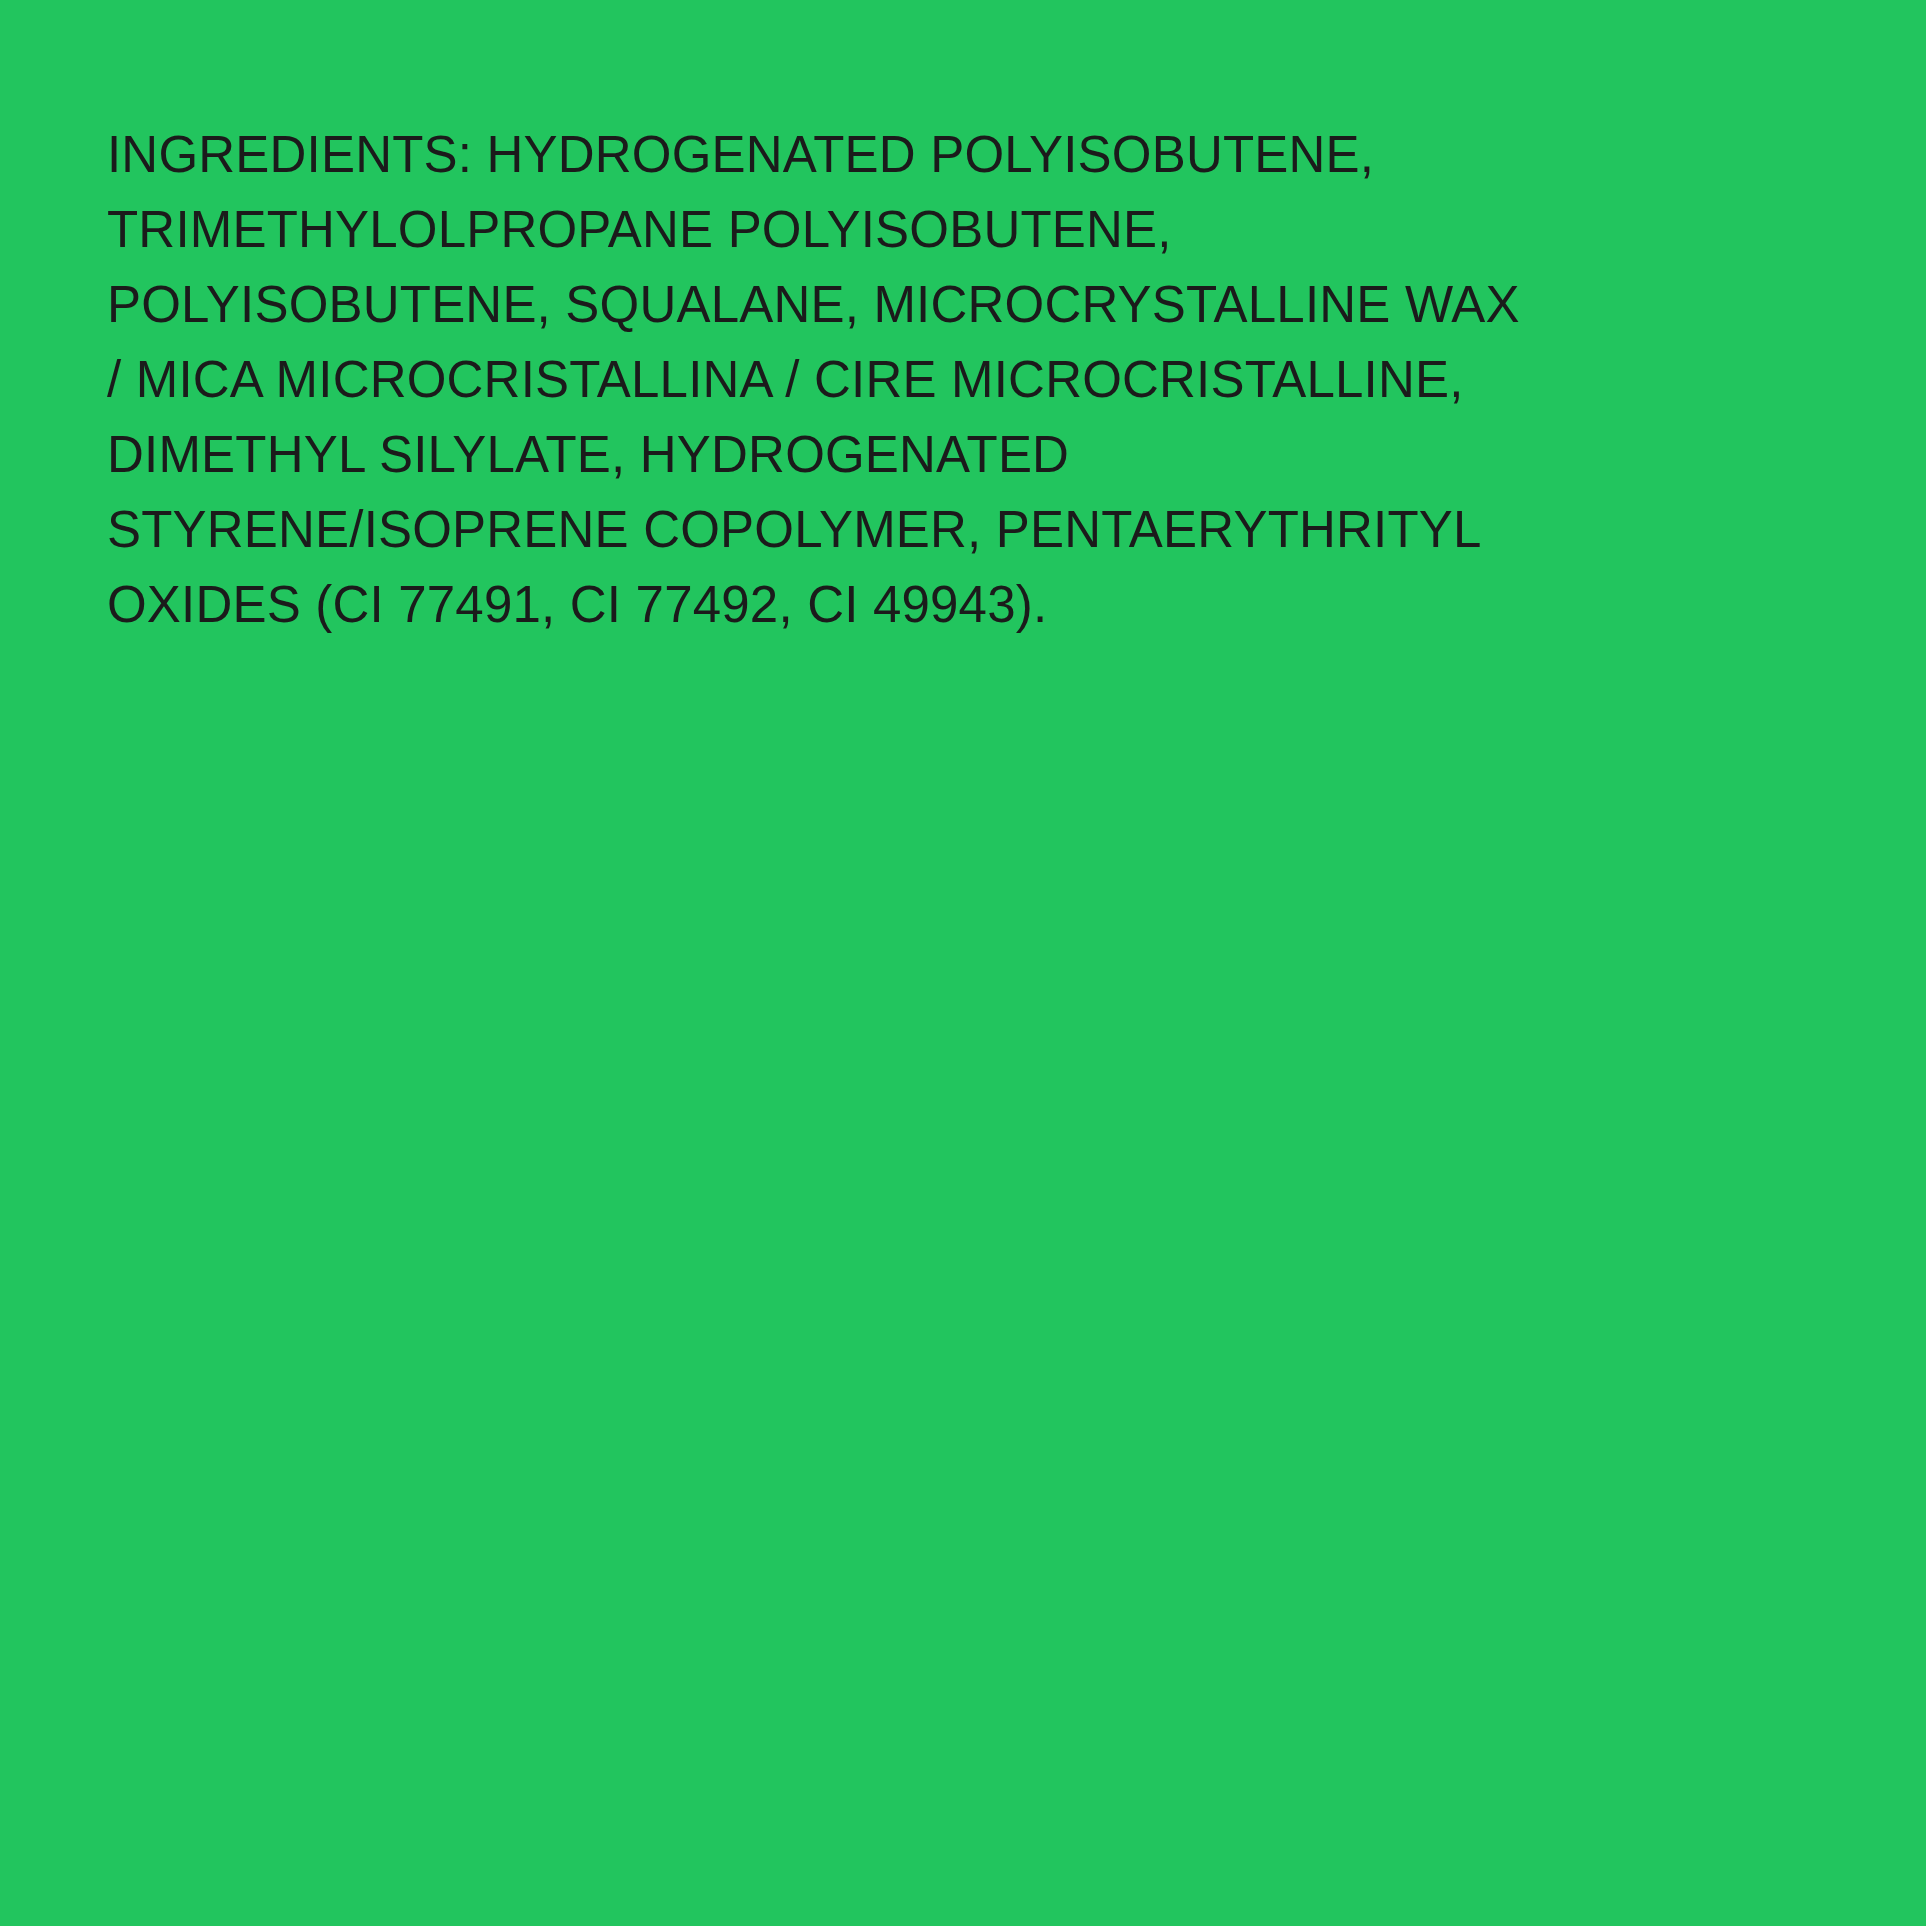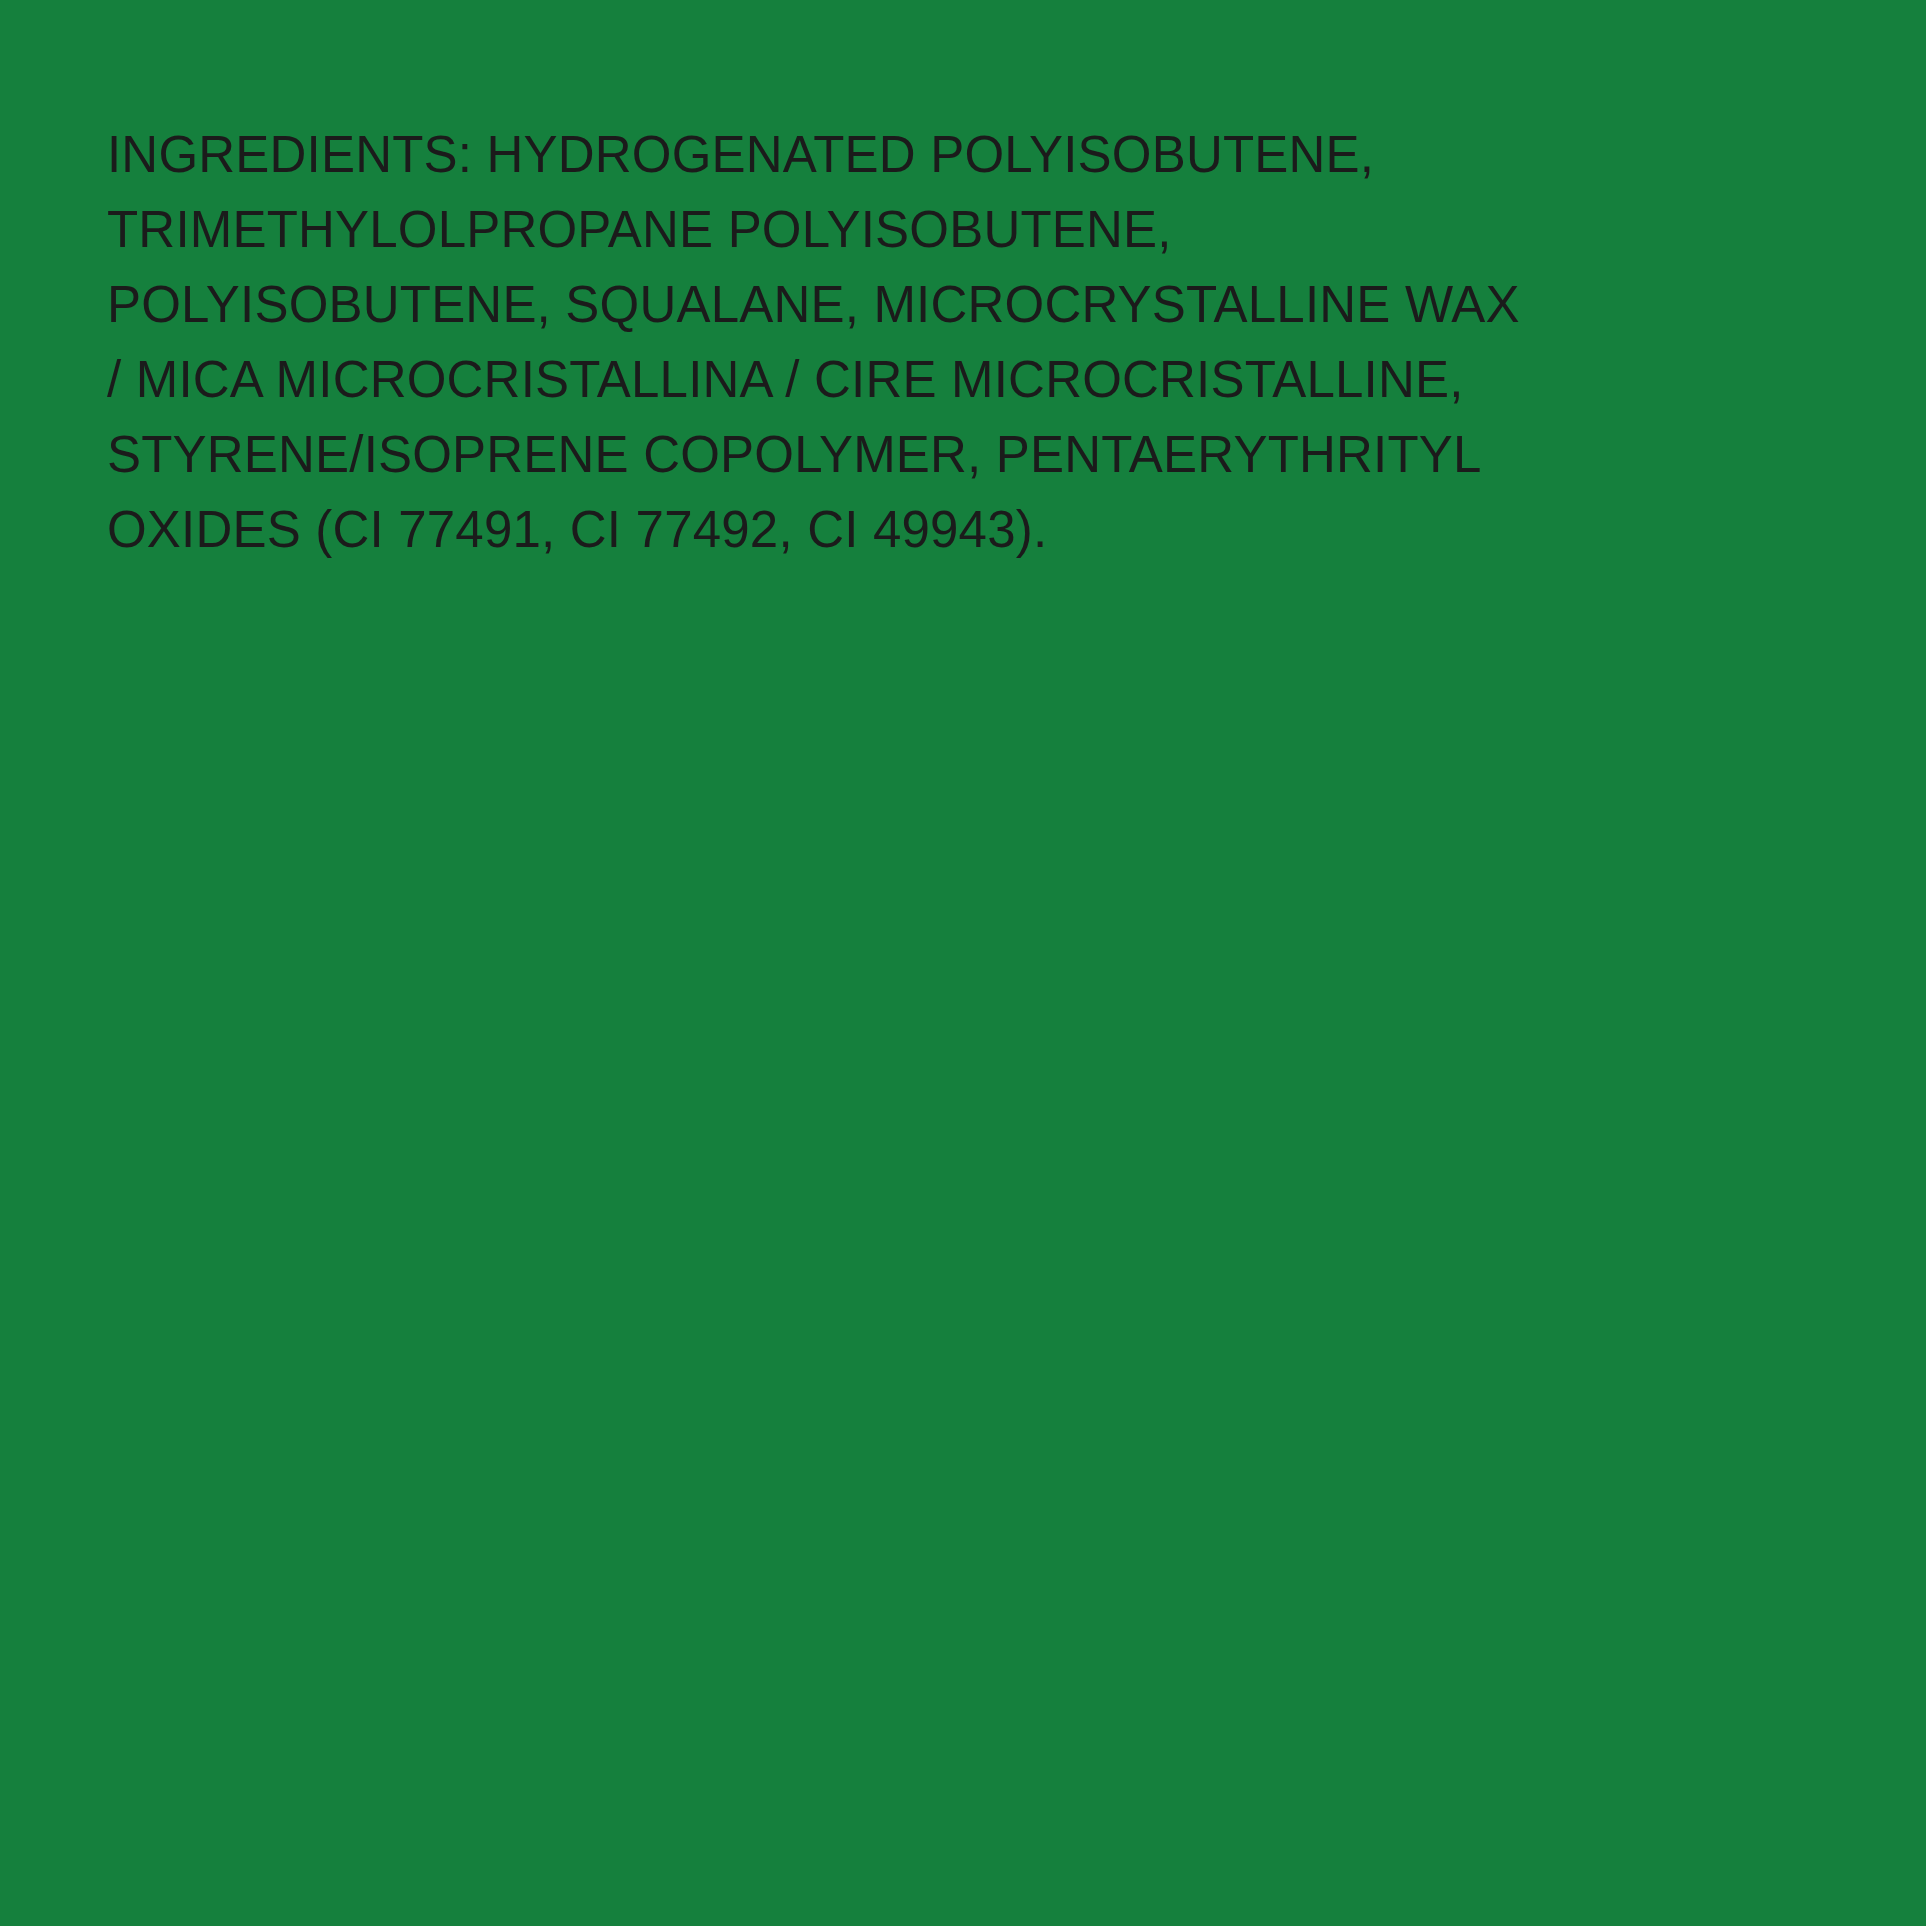--- a/index.html
+++ b/index.html
@@ -11,21 +11,21 @@
     width: 1927px;
     height: 1927px;
     font-family: "Liberation Sans", sans-serif;
     color: #1a1a1a;
     -webkit-font-smoothing: antialiased;
   }
   .page {
     position: relative;
     width: 1927px;
     height: 1927px;
-    background: #15803d;
+    background: #22c55e;
     box-sizing: border-box;
   }
   .ingredients-block {
     position: absolute;
     left: 107px;
     top: 117px;
     width: 1683px;
   }
   .ingredients-line {
     font-size: 51px;
@@ -38,17 +38,18 @@
 </style>
 </head>
 <body>
 
 <div class="page">
   <div class="ingredients-block">
     <div class="ingredients-line">INGREDIENTS: HYDROGENATED POLYISOBUTENE,</div>
     <div class="ingredients-line">TRIMETHYLOLPROPANE POLYISOBUTENE,</div>
     <div class="ingredients-line">POLYISOBUTENE, SQUALANE, MICROCRYSTALLINE WAX</div>
     <div class="ingredients-line">/ MICA MICROCRISTALLINA / CIRE MICROCRISTALLINE,</div>
+    <div class="ingredients-line">DIMETHYL SILYLATE, HYDROGENATED</div>
     <div class="ingredients-line">STYRENE/ISOPRENE COPOLYMER, PENTAERYTHRITYL</div>
     <div class="ingredients-line">OXIDES (CI 77491, CI 77492, CI 49943).</div>
   </div>
 </div>
 
 
 </body></html>

